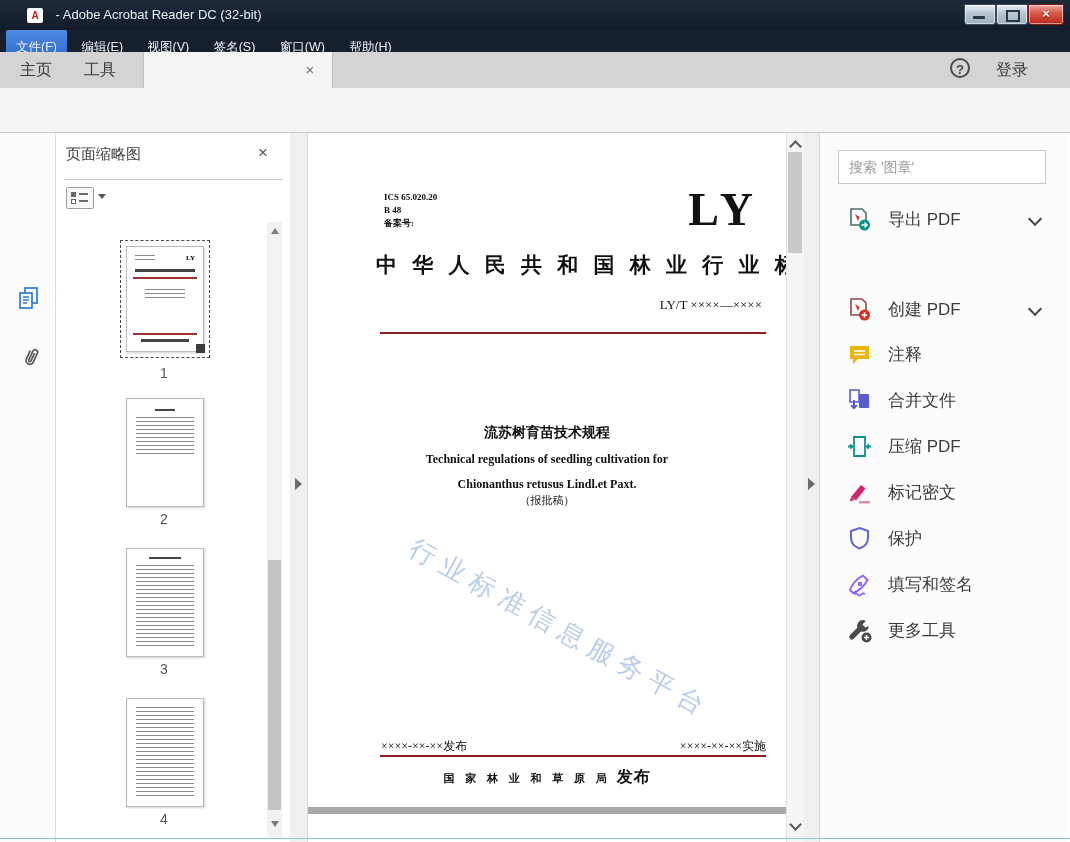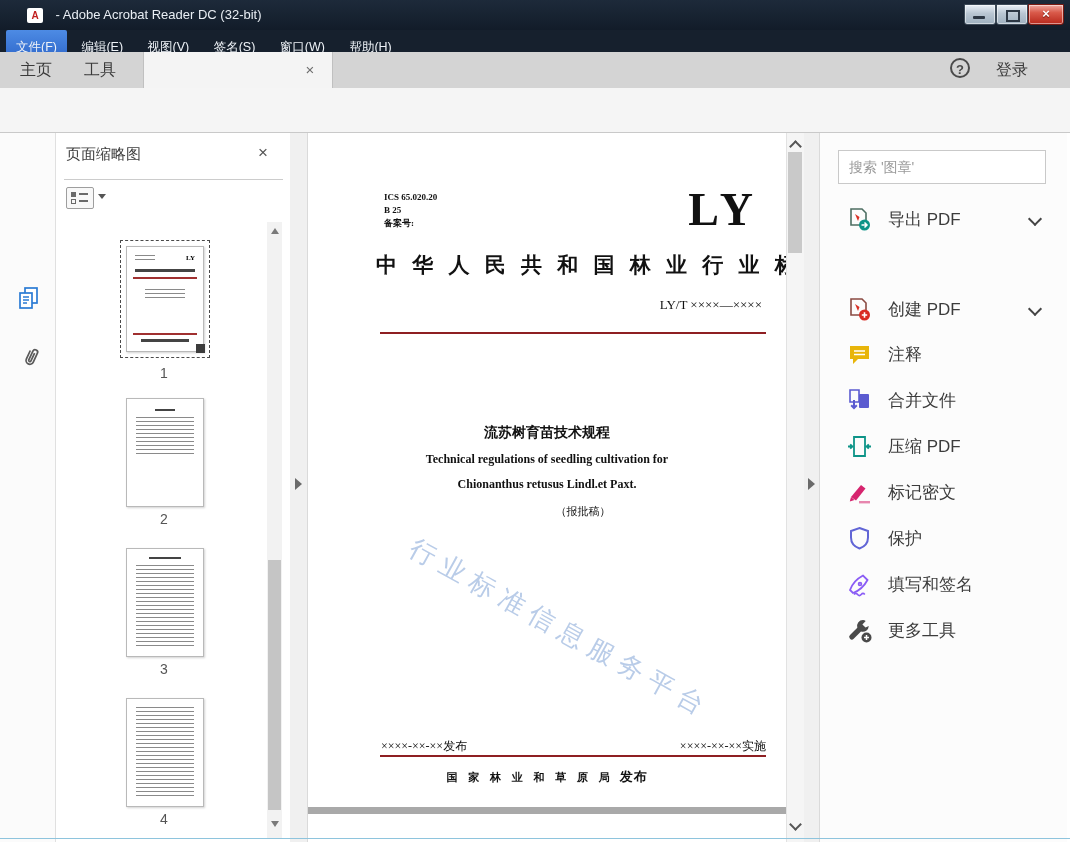--- a/index.html
+++ b/index.html
@@ -98,28 +98,28 @@
   #doc-logo{position:absolute;right:28px;top:50px;font-size:46px;font-weight:bold;letter-spacing:5px;}
   #std-name{position:absolute;left:68px;right:14px;top:118px;font-size:21px;font-weight:bold;letter-spacing:5px;text-align:center;white-space:nowrap;}
   #std-no{position:absolute;right:24px;top:164px;font-size:13px;}
   .red-rule{position:absolute;left:72px;right:20px;height:2px;background:#8e1f22;}
   #rule1{top:199px;}
   #rule2{top:622px;}
   #title-cn{position:absolute;left:0;width:478px;top:291px;text-align:center;font-size:14px;font-weight:bold;}
   #title-en1{position:absolute;left:0;width:478px;top:319px;text-align:center;font-size:12px;font-weight:bold;}
   #title-en2{position:absolute;left:0;width:478px;top:344px;text-align:center;font-size:12px;font-weight:bold;}
   #title-en2 .sp{}
-  #draft-note{position:absolute;left:0;width:478px;top:371px;text-align:center;font-size:11px;padding-left:36px;}
+  #draft-note{position:absolute;left:0;width:478px;top:360px;text-align:center;font-size:11px;}
   #watermark{position:absolute;left:112px;top:398px;font-size:26px;letter-spacing:8px;color:#b9cce8;
      transform:rotate(29deg);transform-origin:left top;white-space:nowrap;}
   #issue-date{position:absolute;left:73px;top:605px;font-size:12px;}
   #impl-date{position:absolute;right:20px;top:605px;font-size:12px;}
   #publisher-line{position:absolute;left:0;width:478px;top:634px;text-align:center;font-weight:bold;}
   #publisher{font-size:11px;letter-spacing:4px;}
-  #publish-label{font-size:13px;margin-left:6px;letter-spacing:1px;}
+  #publish-label{font-size:16px;margin-left:6px;letter-spacing:1px;}
 
   
   #vscroll{left:786px;top:133px;width:18px;height:709px;background:#f5f5f5;border-left:1px solid #e2e2e2;box-sizing:border-box;}
   .chev{position:absolute;width:7px;height:7px;border-right:2px solid #555;border-bottom:2px solid #555;}
   #vs-up{left:791px;top:142px;transform:rotate(-135deg);}
   #vs-down{left:791px;top:820px;transform:rotate(45deg);}
   #vs-thumb{left:788px;top:152px;width:14px;height:101px;background:#c9c9c9;}
 
   
   #rightpanel{left:820px;top:133px;width:247px;height:709px;background:#fcfcfc;}
@@ -388,21 +388,21 @@
     <div class="gutter-handle" style="left:5px;top:345px"></div>
   </div>
   <div class="abs gutter" id="gutter-right">
     <div class="gutter-handle" style="left:4px;top:345px"></div>
   </div>
 
   <div class="abs" id="docarea">
     <div id="docpage">
       <div id="ics-block">
         <div>ICS 65.020.20</div>
-        <div>B 25</div>
+        <div>B 48</div>
         <div>备案号:</div>
       </div>
       <div id="doc-logo">LY</div>
       <div id="std-name">中 华 人 民 共 和 国 林 业 行 业 标 准</div>
       <div id="std-no">LY/T ××××—××××</div>
       <div class="red-rule" id="rule1"></div>
       <div id="title-cn">流苏树育苗技术规程</div>
       <div id="title-en1">Technical regulations of seedling cultivation for</div>
       <div id="title-en2"><span class="sp">Chionanthus retusus</span><span> Lindl.et Paxt.</span></div>
       <div id="draft-note">（报批稿）</div>

